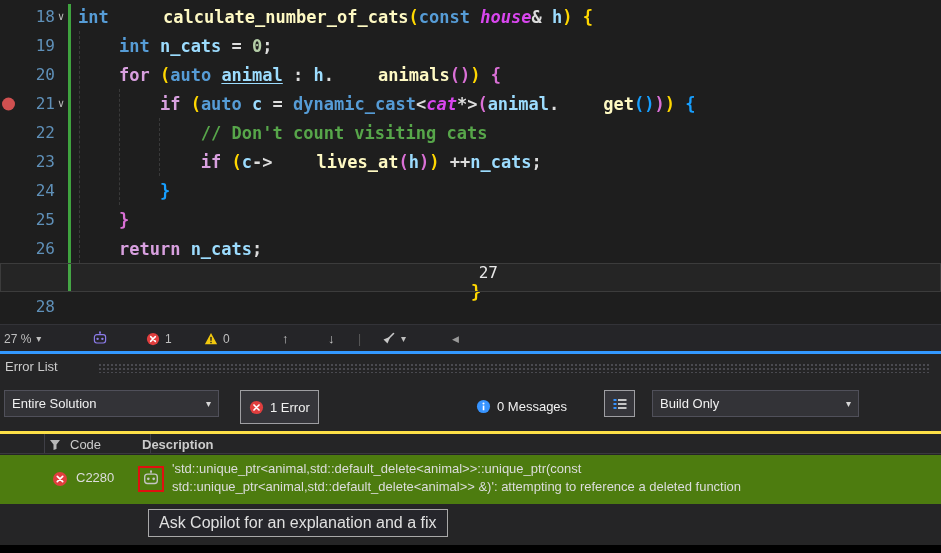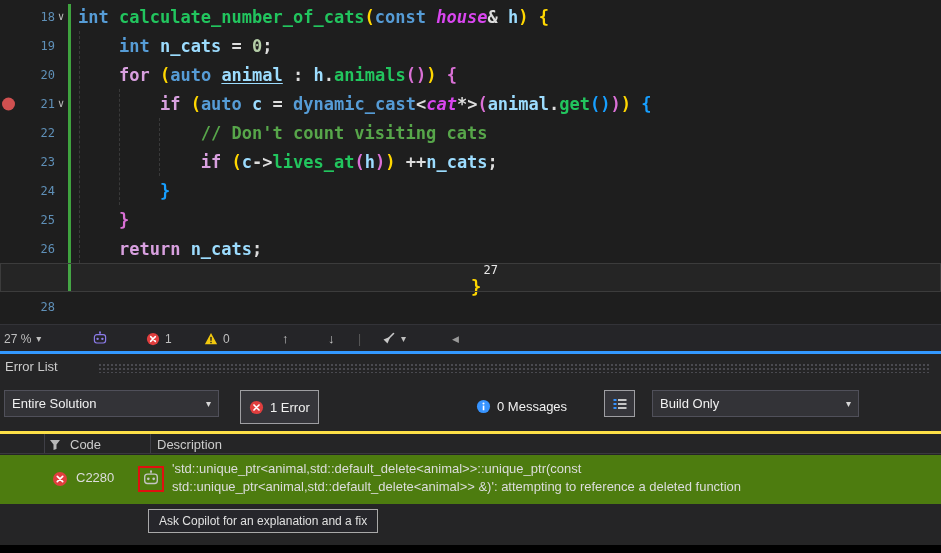--- a/index.html
+++ b/index.html
@@ -4,33 +4,33 @@
 <style>
   * { margin:0; padding:0; box-sizing:border-box; }
   body { background:#000; font-family:"Liberation Sans", sans-serif; }
   .screen { position:relative; width:941px; height:553px; background:#1e1e1e; overflow:hidden; }
 
   
   #editor { position:absolute; left:0; top:0; width:941px; height:324px; background:#1e1e1e; }
   #code-lines { position:absolute; left:0; top:2px; right:0; }
   .code-line { position:relative; height:29px; display:flex; align-items:center;
                font-family:"DejaVu Sans Mono", monospace; font-weight:bold; font-size:17px; }
-  .code-line .ln { width:55px; text-align:right; font-weight:400; font-size:12px; color:#5f90b8; }
+  .code-line .ln { width:55px; text-align:right; font-weight:400; font-size:16px; color:#5f90b8; }
   .code-line .fold { width:12px; text-align:center; color:#b9b9b9; font-weight:400; font-size:11px; }
   .code-line .ct { margin-left:11px; white-space:pre; }
   .current-line { background:rgba(255,255,255,0.035); outline:1px solid #3c3c3c; outline-offset:-1px;flex-direction:column; }
   .current-line .ln { color:#e8e8e8; }
   .bp { position:absolute; left:2px; top:50%; transform:translateY(-50%);
         width:13px; height:13px; border-radius:50%; background:#D05050; }
   #change-bar { position:absolute; left:68px; top:4px; width:3px; height:288px; background:#3FA33F; }
   .guide { position:absolute; width:0; border-left:1px dashed rgba(255,255,255,0.12); }
   
   .tk-kw   { color:#569CD6; }
   .tk-ctrl { color:#D8A0DF; }
-  .tk-fn   { color:#22c55e; }
+  .tk-fn   { color:#fef9c3;margin-left:44px; }
   .tk-type { color:#d946ef;font-style:italic; }
   .tk-var  { color:#9CDCFE; }
   .tk-varu { color:#9CDCFE; text-decoration:underline; text-underline-offset:2px; }
   .tk-num  { color:#B5CEA8; }
   .tk-com  { color:#57A64A; }
   .tk-op   { color:#DCDCDC; }
   .tk-pl   { color:#DCDCDC; }
   .tk-b1   { color:#FFD700; }
   .tk-b2   { color:#DA70D6; }
   .tk-b3   { color:#179FFF; }
@@ -68,21 +68,21 @@
 
   #el-row { position:absolute; left:0; top:101px; width:941px; height:49px; background:#4d7c0f; }
   #el-row .sev { position:absolute; left:52px; top:16px; }
   #el-row .code-cell { position:absolute; left:76px; top:15px; color:#dcdcdc; }
   #annotation-box { position:absolute; left:138px; top:11px; width:26px; height:26px;
                     border:2px solid #E01010; display:flex; align-items:center; justify-content:center; }
   #el-row .desc1 { position:absolute; left:172px; top:6px; color:#dcdcdc; }
   #el-row .desc2 { position:absolute; left:172px; top:24px; color:#dcdcdc; }
 
   #copilot-tooltip { position:absolute; left:148px; top:155px; padding:4px 10px;
-                     background:#26262b; border:1px solid #a9a9a9; color:#e0e0e0; font-size:12px;
+                     background:#26262b; border:1px solid #a9a9a9; color:#e0e0e0; font-size:16px;
                      white-space:nowrap; }
 
   #bottom-strip { position:absolute; left:0; top:545px; width:941px; height:8px; background:#010101; }
 </style>
 </head>
 <body>
 
 <div class="screen">
 
   <div id="editor">
@@ -240,21 +240,21 @@
       <span class="combo-caret">▾</span>
     </div>
 
     <div id="el-header">
       <span class="vdiv" style="left:44px;"></span>
       <span class="vdiv" style="left:150px;"></span>
       <svg class="funnel" width="12" height="12" viewBox="0 0 12 12">
         <path d="M1 1 h10 L7.5 5.5 V10 L4.5 11 V5.5 Z" fill="#b8b8b8"></path>
       </svg>
       <span class="hdr-label" style="left:70px;">Code</span>
-      <span class="hdr-label" style="left:157px;">Description</span>
+      <span class="hdr-label" style="left:142px;font-weight:bold;">Description</span>
     </div>
 
     <div id="el-row">
       <svg class="sev" width="16" height="16" viewBox="0 0 16 16">
         <circle cx="8" cy="8" r="7" fill="#E03E3E"></circle>
         <path d="M5.3 5.3 L10.7 10.7 M10.7 5.3 L5.3 10.7" stroke="#fff" stroke-width="1.7" stroke-linecap="round"></path>
       </svg>
       <span class="code-cell">C2280</span>
       <div id="annotation-box">
         <svg width="18" height="18" viewBox="0 0 20 20">

